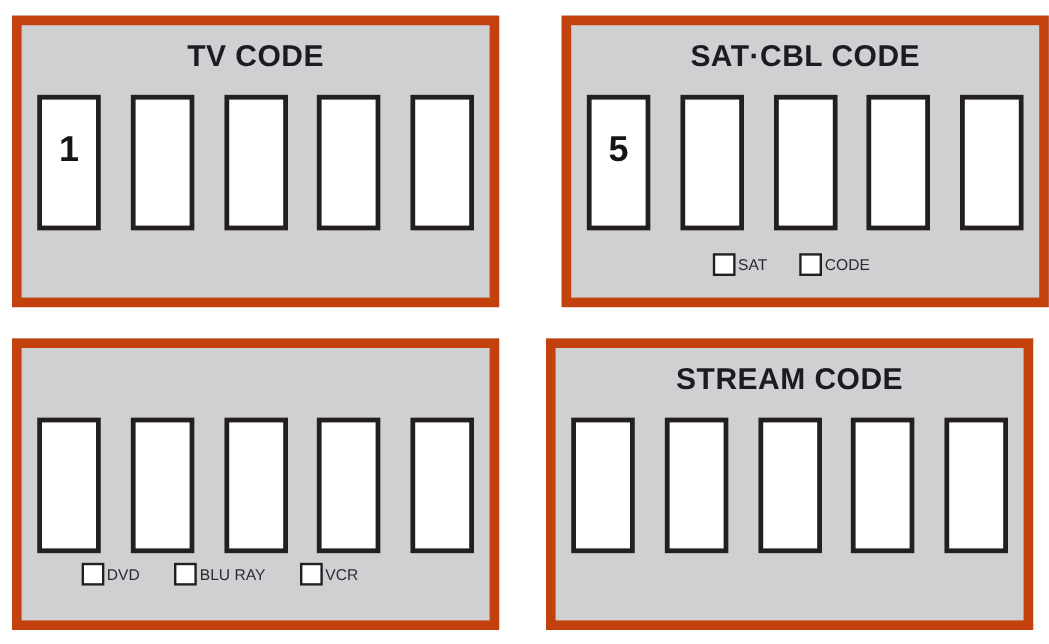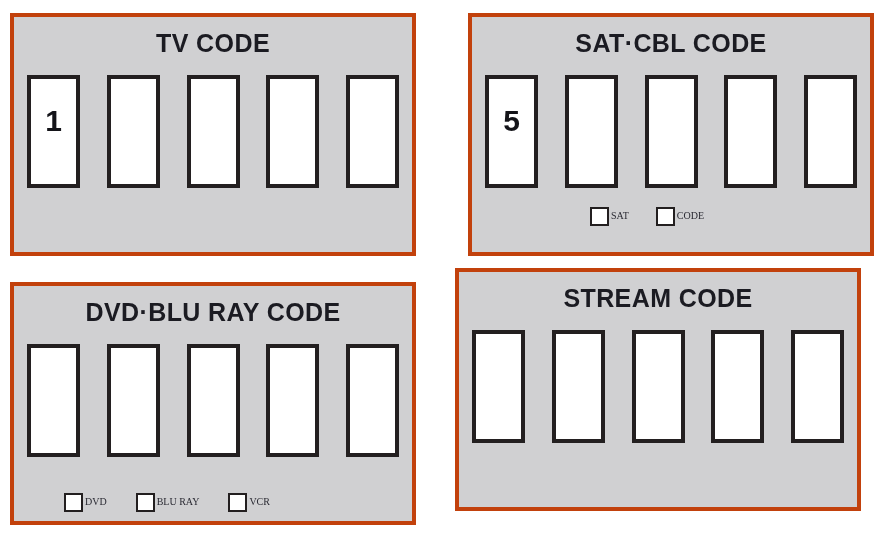--- a/index.html
+++ b/index.html
@@ -20,26 +20,26 @@
     width: 874px;
     height: 537px;
     background: #ffffff;
   }
 
   
   .panel {
     position: absolute;
     box-sizing: border-box;
     background: #d0d0d2;
-    border: 4px solid #c2410c;
+    border: 8px solid #c2410c;
   }
   #panel-tv      { left: 10px;  top: 13px;  width: 406px; height: 243px; }
   #panel-satcbl  { left: 468px; top: 13px;  width: 406px; height: 243px; }
   #panel-dvd     { left: 10px;  top: 282px; width: 406px; height: 243px; }
-  #panel-stream  { left: 455px; top: 268px; width: 406px; height: 243px; }
+  #panel-stream  { left: 455px; top: 282px; width: 406px; height: 243px; }
 
   
   .panel-title {
     position: absolute;
     left: 0;
     right: 0;
     top: 14px;
     text-align: center;
     font-family: "Liberation Sans", sans-serif;
     font-weight: bold;
@@ -85,42 +85,42 @@
 
   
   .check-row {
     position: absolute;
     top: 188px;
     height: 22px;
     display: flex;
     align-items: center;
   }
   #checks-satcbl { left: 118px; }
-  #checks-dvd    { left: 50px;  top: 205px; }
+  #checks-dvd    { left: 50px;  top: 177px; }
 
   .check-item {
     display: flex;
     align-items: center;
     white-space: nowrap;
   }
   .check-gap-sm { width: 27px; }
   .check-gap-md { width: 29px; }
 
   .check-box {
     box-sizing: border-box;
     width: 19px;
     height: 19px;
     background: #ffffff;
     border: 2px solid #231f20;
     flex: 0 0 auto;
   }
   .check-label {
-    font-family: Liberation Serif, serif;
+    font-family: Liberation Sans, sans-serif;
     font-weight: normal;
-    font-size: 10px;
+    font-size: 13px;
     color: #2a2a33;
     margin-left: 2px;
     line-height: 1;
   }
 </style>
 </head>
 <body>
 
 <div id="sheet">
 
@@ -171,21 +171,20 @@
       </div>
       <span class="check-gap-sm"></span>
       <div class="check-item">
         <span class="check-box"></span>
         <span class="check-label">CODE</span>
       </div>
     </div>
   </div>
 
   <div class="panel" id="panel-dvd">
-    <div class="panel-title">DVD·BLU RAY CODE</div>
     <div class="code-row">
       <div class="code-box">
         <div class="code-digit"></div>
       </div>
       <div class="code-box">
         <div class="code-digit"></div>
       </div>
       <div class="code-box">
         <div class="code-digit"></div>
       </div>

